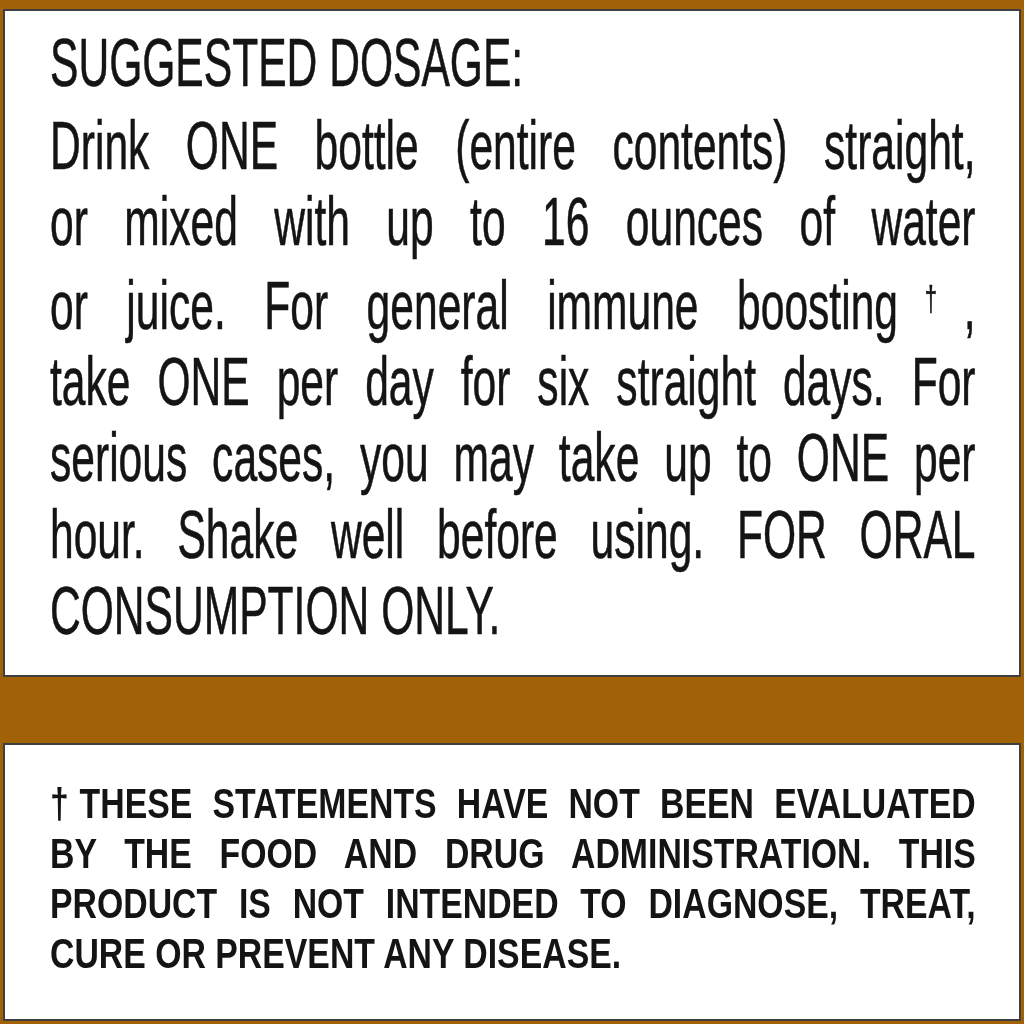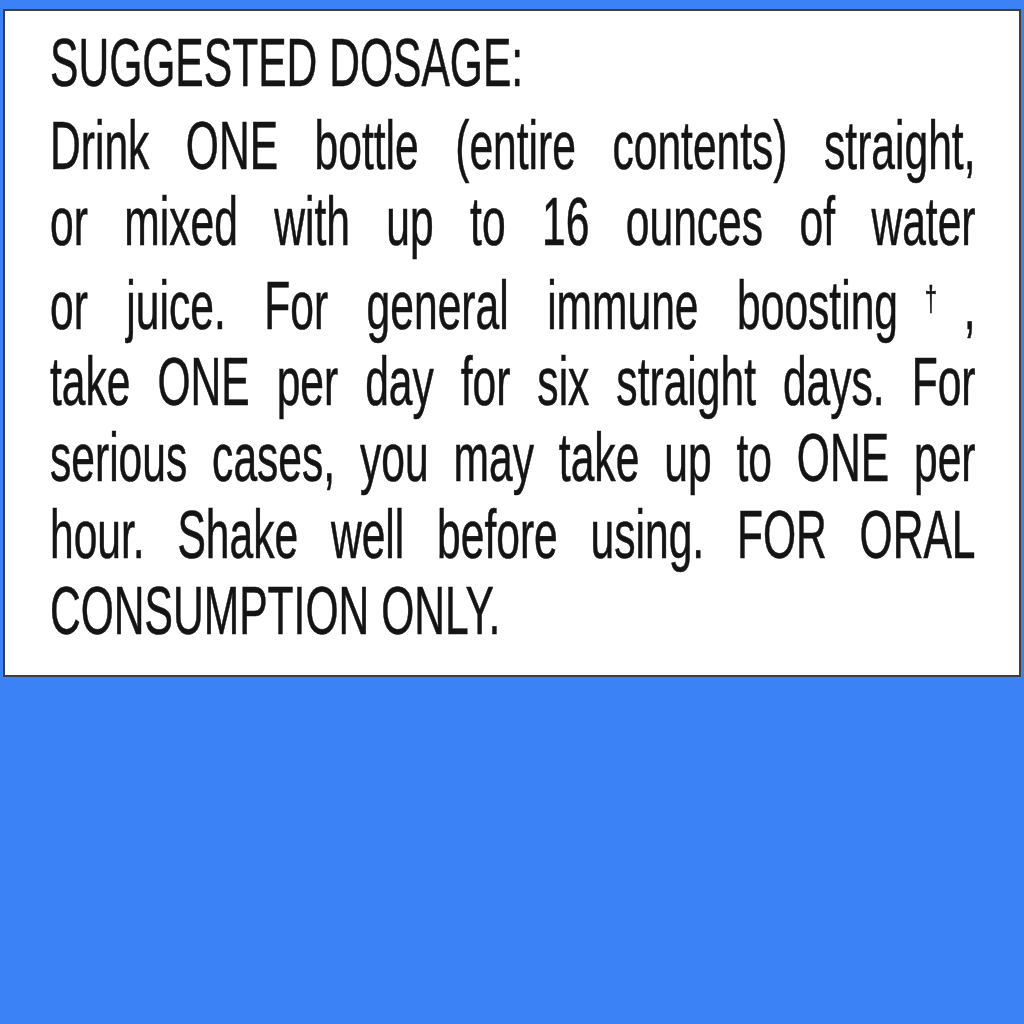--- a/index.html
+++ b/index.html
@@ -7,21 +7,21 @@
     padding: 0;
     background: #ffffff;
     width: 1024px;
     height: 1024px;
     overflow: hidden;
   }
   .stage {
     position: relative;
     width: 1024px;
     height: 1024px;
-    background: #3b82f6;
+    background: #a16207;
     font-family: "Liberation Sans", "DejaVu Sans", sans-serif;
     color: #141414;
   }
   .panel {
     position: absolute;
     left: 3px;
     width: 1018px;
     box-sizing: border-box;
     border: 2px solid #3f3f3f;
     background: #ffffff;
@@ -91,14 +91,22 @@
       <div class="ln just">Drink ONE bottle (entire contents) straight,</div>
       <div class="ln just">or mixed with up to 16 ounces of water</div>
       <div class="ln just"><span>or juice. For general immune boosting</span><span class="fn1">†</span><span>,</span></div>
       <div class="ln just">take ONE per day for six straight days. For</div>
       <div class="ln just">serious cases, you may take up to ONE per</div>
       <div class="ln just">hour. Shake well before using. FOR ORAL</div>
       <div class="ln left">CONSUMPTION ONLY.</div>
     </div>
   </section>
 
+  <section class="panel disclaimer">
+    <div class="condense c2">
+      <div class="ln just">†THESE STATEMENTS HAVE NOT BEEN EVALUATED</div>
+      <div class="ln just">BY THE FOOD AND DRUG ADMINISTRATION. THIS</div>
+      <div class="ln just">PRODUCT IS NOT INTENDED TO DIAGNOSE, TREAT,</div>
+      <div class="ln left">CURE OR PREVENT ANY DISEASE.</div>
+    </div>
+  </section>
 
 </div>
 
 </body></html>

